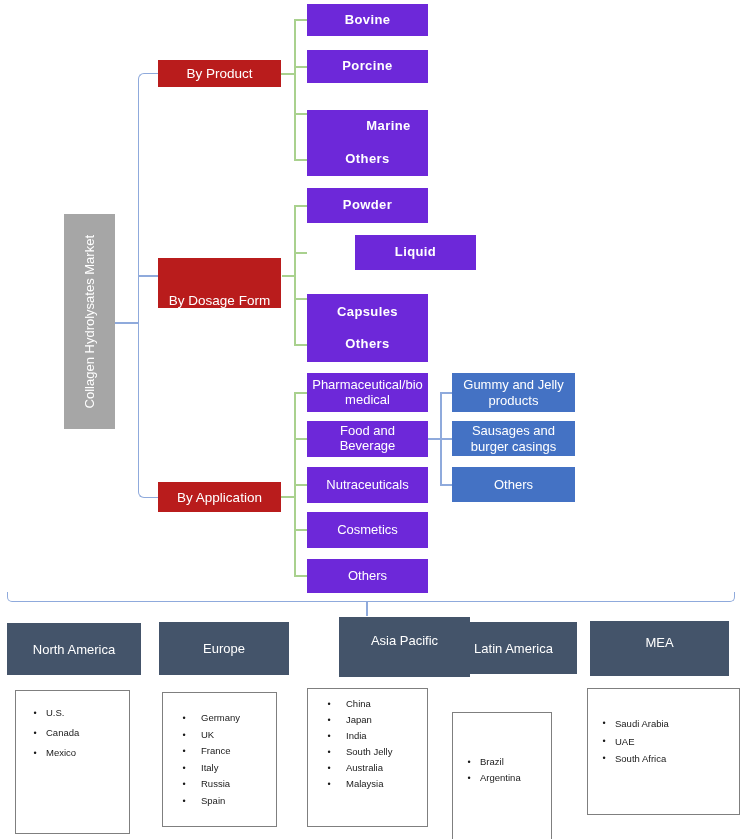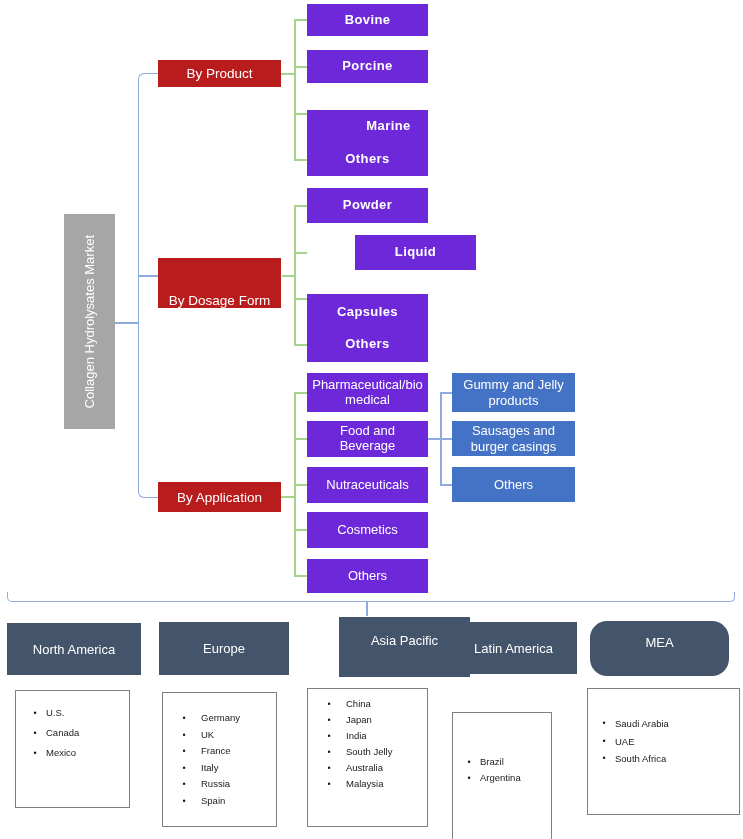--- a/index.html
+++ b/index.html
@@ -150,25 +150,25 @@
     </div>
   <div class="rhead" style="left:159px;top:622px;width:130px;height:53px;">
     <span>Europe</span>
     </div>
   <div class="rhead" style="left:305px;top:617px;width:131px;height:60px;padding-bottom:14px;margin-left:34px;">
     <span>Asia Pacific</span>
     </div>
   <div class="rhead" style="left:450px;top:622px;width:127px;height:52px;">
     <span>Latin America</span>
     </div>
-  <div class="rhead" style="left:590px;top:621px;width:139px;height:55px;padding-bottom:12px;border-radius:17px;">
+  <div class="rhead" style="left:590px;top:621px;width:139px;height:55px;padding-bottom:12px;">
     <span>MEA</span>
     </div>
 
-  <div class="rlist gapN" style="left:15px;top:690px;width:115px;height:118px;padding:12px 0 0 8px;line-height:20px;">
+  <div class="rlist gapN" style="left:15px;top:690px;width:115px;height:144px;padding:12px 0 0 8px;line-height:20px;">
     <div class="li">
         <span class="dot"></span>
         <span>U.S.</span>
       </div>
     <div class="li">
         <span class="dot"></span>
         <span>Canada</span>
       </div>
     <div class="li">
         <span class="dot"></span>

